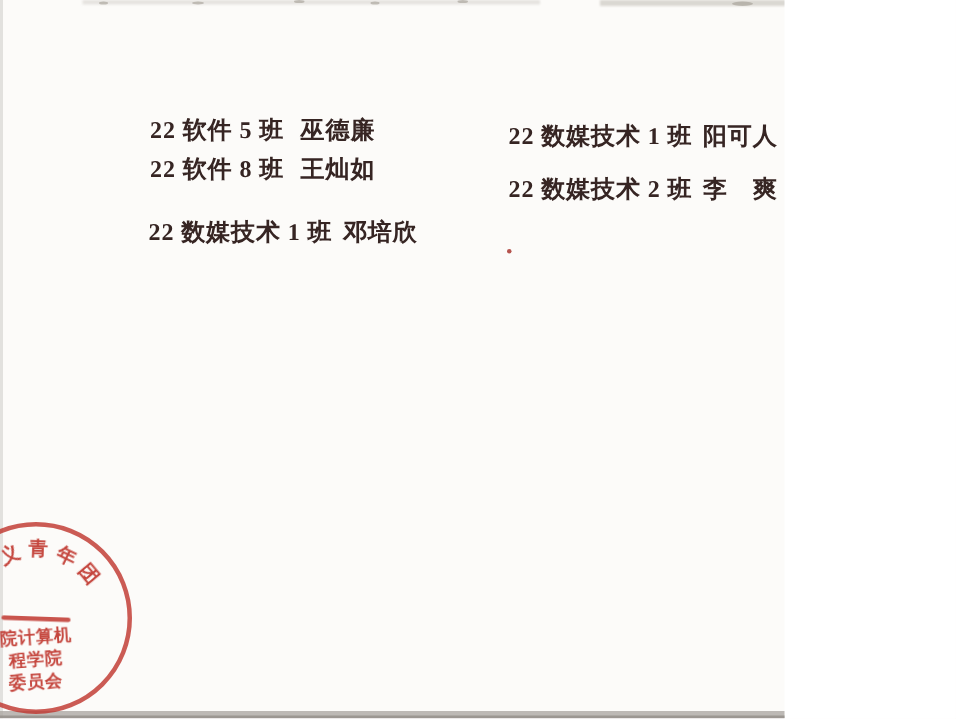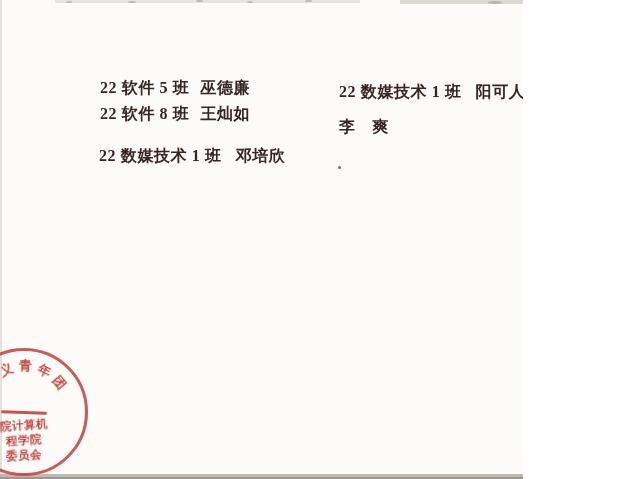--- a/index.html
+++ b/index.html
@@ -9,21 +9,21 @@
     font-family:"Liberation Serif","DejaVu Serif",serif;
   }
   
   .roster-line{
     position:absolute;display:flex;align-items:baseline;
     font-weight:700;font-size:16px;line-height:19px;
     color:#362523;letter-spacing:.6px;white-space:pre;
     filter:blur(.25px);
   }
   .gap-lg{gap:11px;}
-  .gap-sm{gap:14px;font-family:Liberation Serif, serif;}
+  .gap-sm{gap:7px;font-family:Liberation Serif, serif;}
   
   .edge{position:absolute;pointer-events:none;}
   .edge-top1{left:55px;top:0;width:305px;height:3px;background:rgba(178,172,164,.30);filter:blur(.6px);}
   .edge-top2{left:400px;top:0;width:236px;height:4px;background:rgba(172,166,158,.42);filter:blur(.6px);}
   .edge-left{left:0;top:0;width:2px;height:479px;background:rgba(195,192,188,.45);}
   .edge-right{left:635px;top:0;width:2px;height:479px;background:rgba(198,195,191,.5);}
   .edge-bottom1{left:0;top:474px;width:637px;height:5px;background:rgba(168,163,157,.75);}
   .edge-bottom2{left:0;top:477px;width:637px;height:2px;background:rgba(148,143,137,.8);}
   .speck{position:absolute;border-radius:50%;pointer-events:none;}
   .speck.gray{background:rgba(150,143,134,.5);filter:blur(.5px);}
@@ -82,20 +82,21 @@
   <div class="roster-line gap-sm" style="left:99px;top:146px">
     <span>22 数媒技术 1 班</span>
     <span>邓培欣</span>
   </div>
 
   <div class="roster-line gap-sm" style="left:339px;top:82px">
     <span>22 数媒技术 1 班</span>
     <span>阳可人</span>
   </div>
   <div class="roster-line gap-sm" style="left:339px;top:117px">
+    <span>22 数媒技术 2 班</span>
     <span>李　爽</span>
   </div>
 
   <div>
     <div class="stamp-part stamp-circle"></div>
 
     <div class="stamp-part stamp-char" style="left:-1px;top:362px;transform:rotate(-22deg)">义</div>
     <div class="stamp-part stamp-char" style="left:18px;top:358px;transform:rotate(2deg)">青</div>
     <div class="stamp-part stamp-char" style="left:37px;top:363px;transform:rotate(26deg)">年</div>
     <div class="stamp-part stamp-char" style="left:52px;top:375px;transform:rotate(50deg)">团</div>

